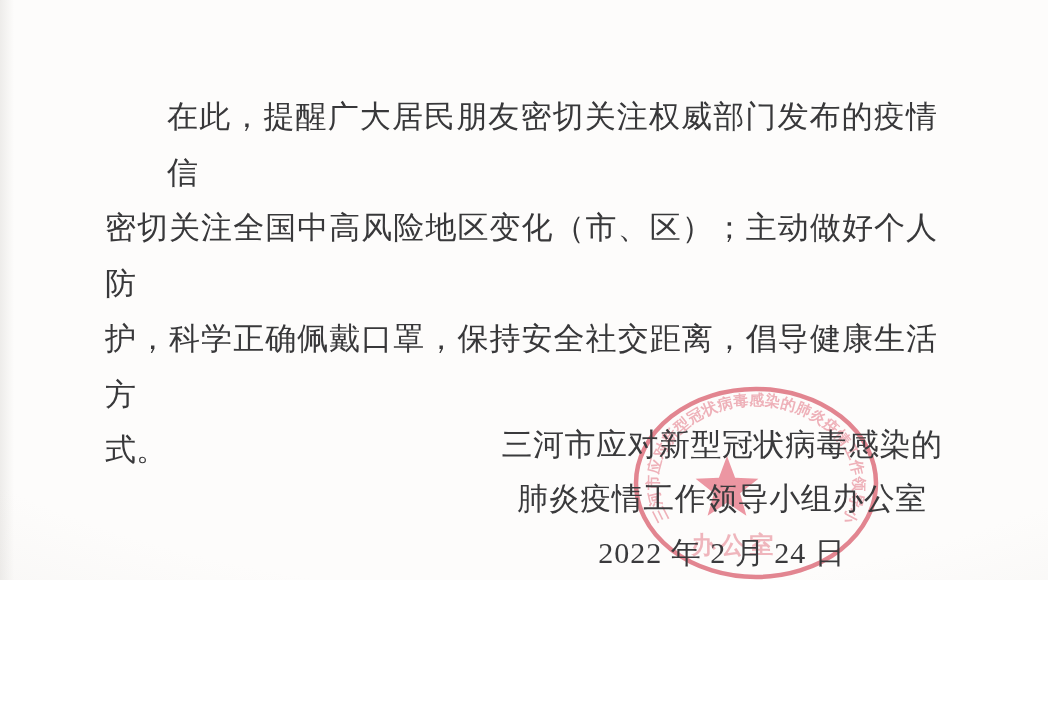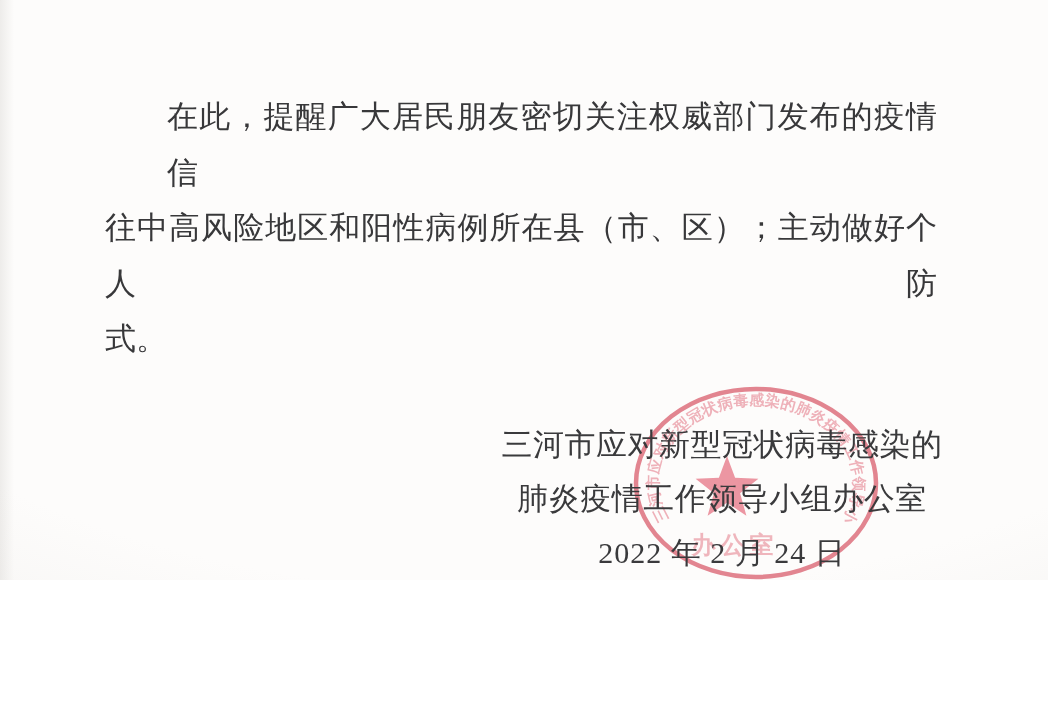--- a/index.html
+++ b/index.html
@@ -68,21 +68,22 @@
     font-weight: bold;
   }
 </style>
 </head>
 <body>
 
 <div class="page">
 
   <div class="body-text">
     <div class="line justify indent">在此，提醒广大居民朋友密切关注权威部门发布的疫情信</div>
-    <div class="line justify">往中高风险地区和阳性病例所在县（市、区）；主动做好个人防</div>
+    <div class="line justify">密切关注全国中高风险地区变化（市、区）；主动做好个人防</div>
+    <div class="line justify">护，科学正确佩戴口罩，保持安全社交距离，倡导健康生活方</div>
     <div class="line">式。</div>
   </div>
 
   <svg class="seal" width="300" height="240" viewBox="0 0 300 240" aria-hidden="true">
     <defs>
       <path id="seal-arc" d="M 65.1 159 A 98 78 0 1 1 234.9 159" fill="none"></path>
     </defs>
     <ellipse cx="150" cy="120" rx="120" ry="94" fill="none" stroke-width="4.5" stroke-opacity="0.85" stroke="#d96070"></ellipse>
     <text class="arc-text" fill-opacity="0.8" fill="#e8949f">
       <textPath href="#seal-arc" startOffset="4">三河市应对新型冠状病毒感染的肺炎疫情工作领导小组</textPath>

